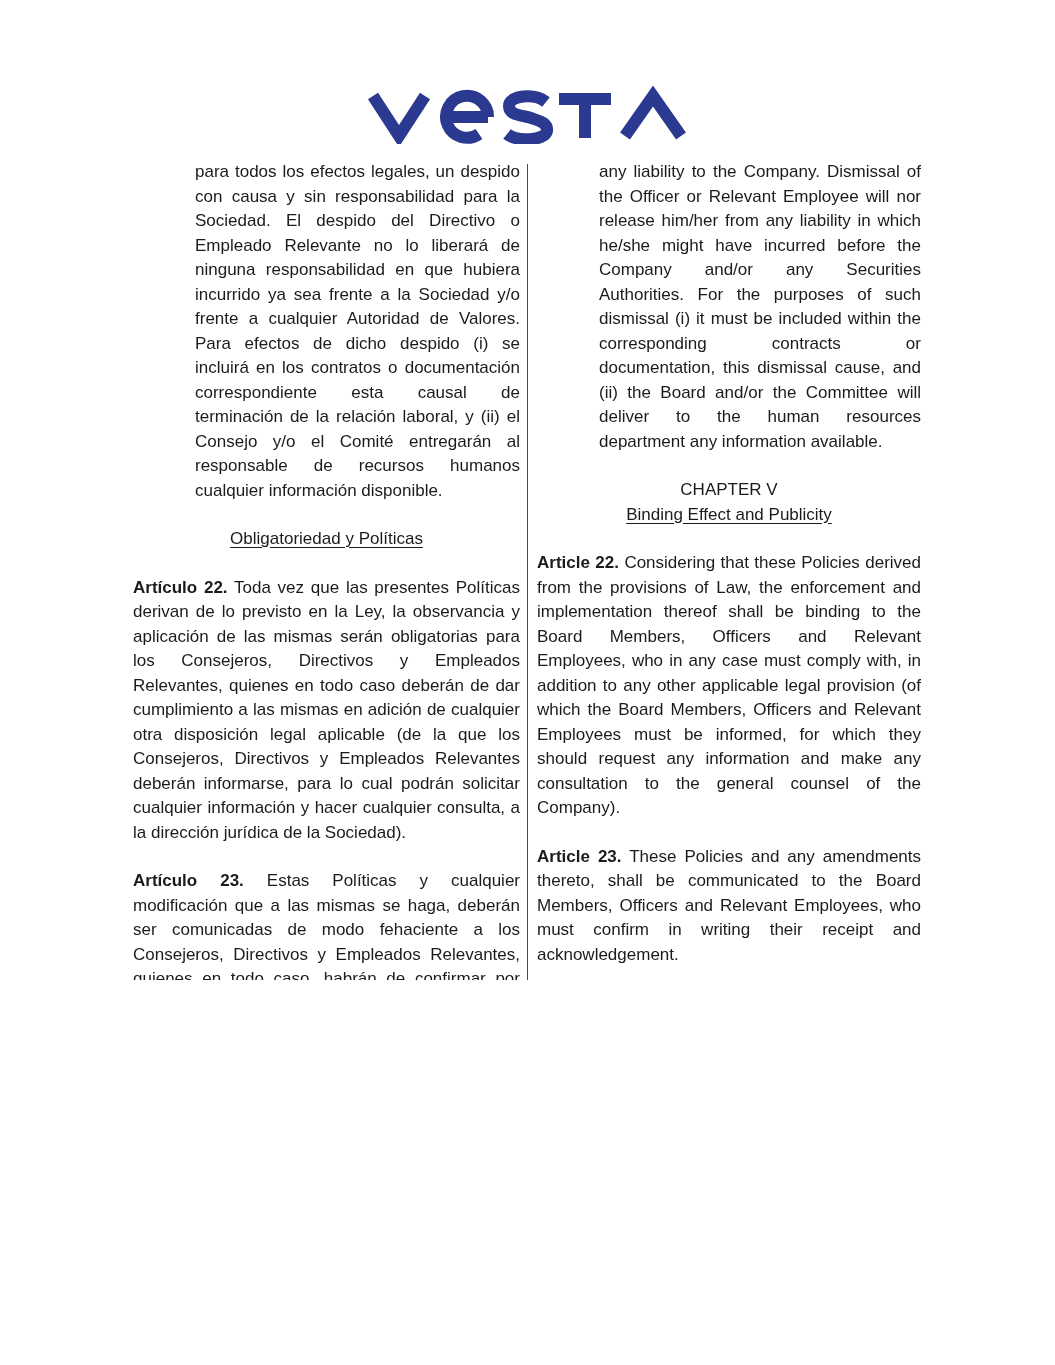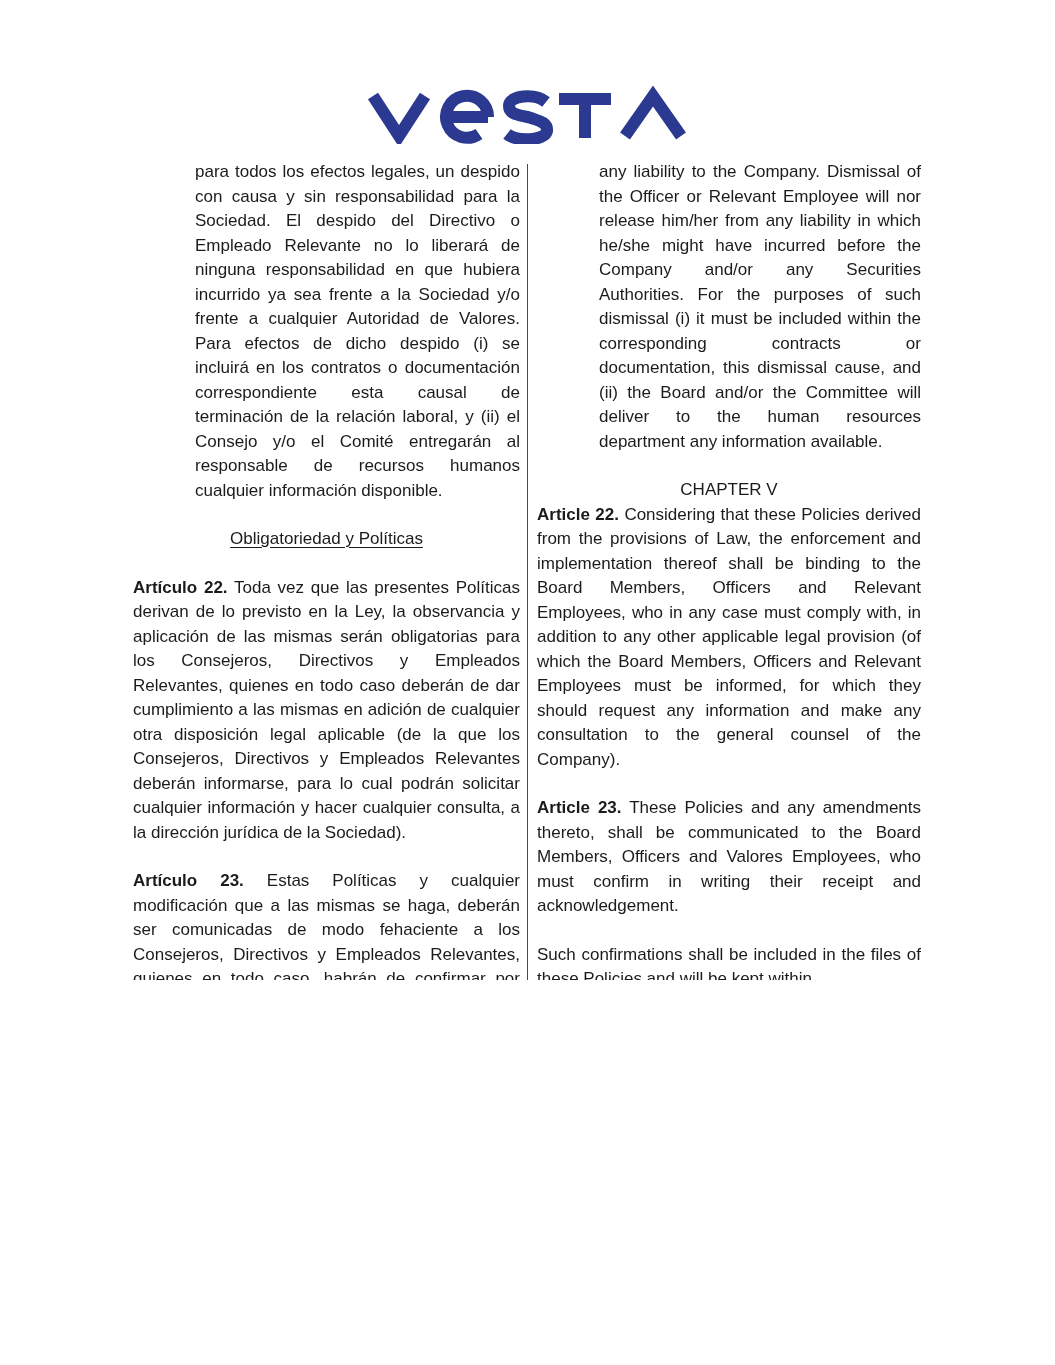--- a/index.html
+++ b/index.html
@@ -91,29 +91,30 @@
       </p>
 
     </section>
 
     <div class="divider"></div>
 
     <section class="col col-right">
       <p class="cont-indent">any liability to the Company. Dismissal of the Officer or Relevant Employee will nor release him/her from any liability in which he/she might have incurred before the Company and/or any Securities Authorities. For the purposes of such dismissal (i) it must be included within the corresponding contracts or documentation, this dismissal cause, and (ii) the Board and/or the Committee will deliver to the human resources department any information available.</p>
 
       <p class="chapter-title">CHAPTER V</p>
+      <p class="chapter-subtitle">Binding Effect and Publicity</p>
 
       <p>
         <span class="article-label">Article 22.</span>
         <span>Considering that these Policies derived from the provisions of Law, the enforcement and implementation thereof shall be binding to the Board Members, Officers and Relevant Employees, who in any case must comply with, in addition to any other applicable legal provision (of which the Board Members, Officers and Relevant Employees must be informed, for which they should request any information and make any consultation to the general counsel of the Company).</span>
       </p>
 
       <p>
         <span class="article-label">Article 23.</span>
-        <span>These Policies and any amendments thereto, shall be communicated to the Board Members, Officers and Valores Employees, who must confirm in writing their receipt and acknowledgement.</span>
+        <span>These Policies and any amendments thereto, shall be communicated to the Board Members, Officers and Relevant Employees, who must confirm in writing their receipt and acknowledgement.</span>
       </p>
 
       <p>Such confirmations shall be included in the files of these Policies and will be kept within</p>
     </section>
   </div>
 
   <div class="page-number">25</div>
 
 </div>
 

